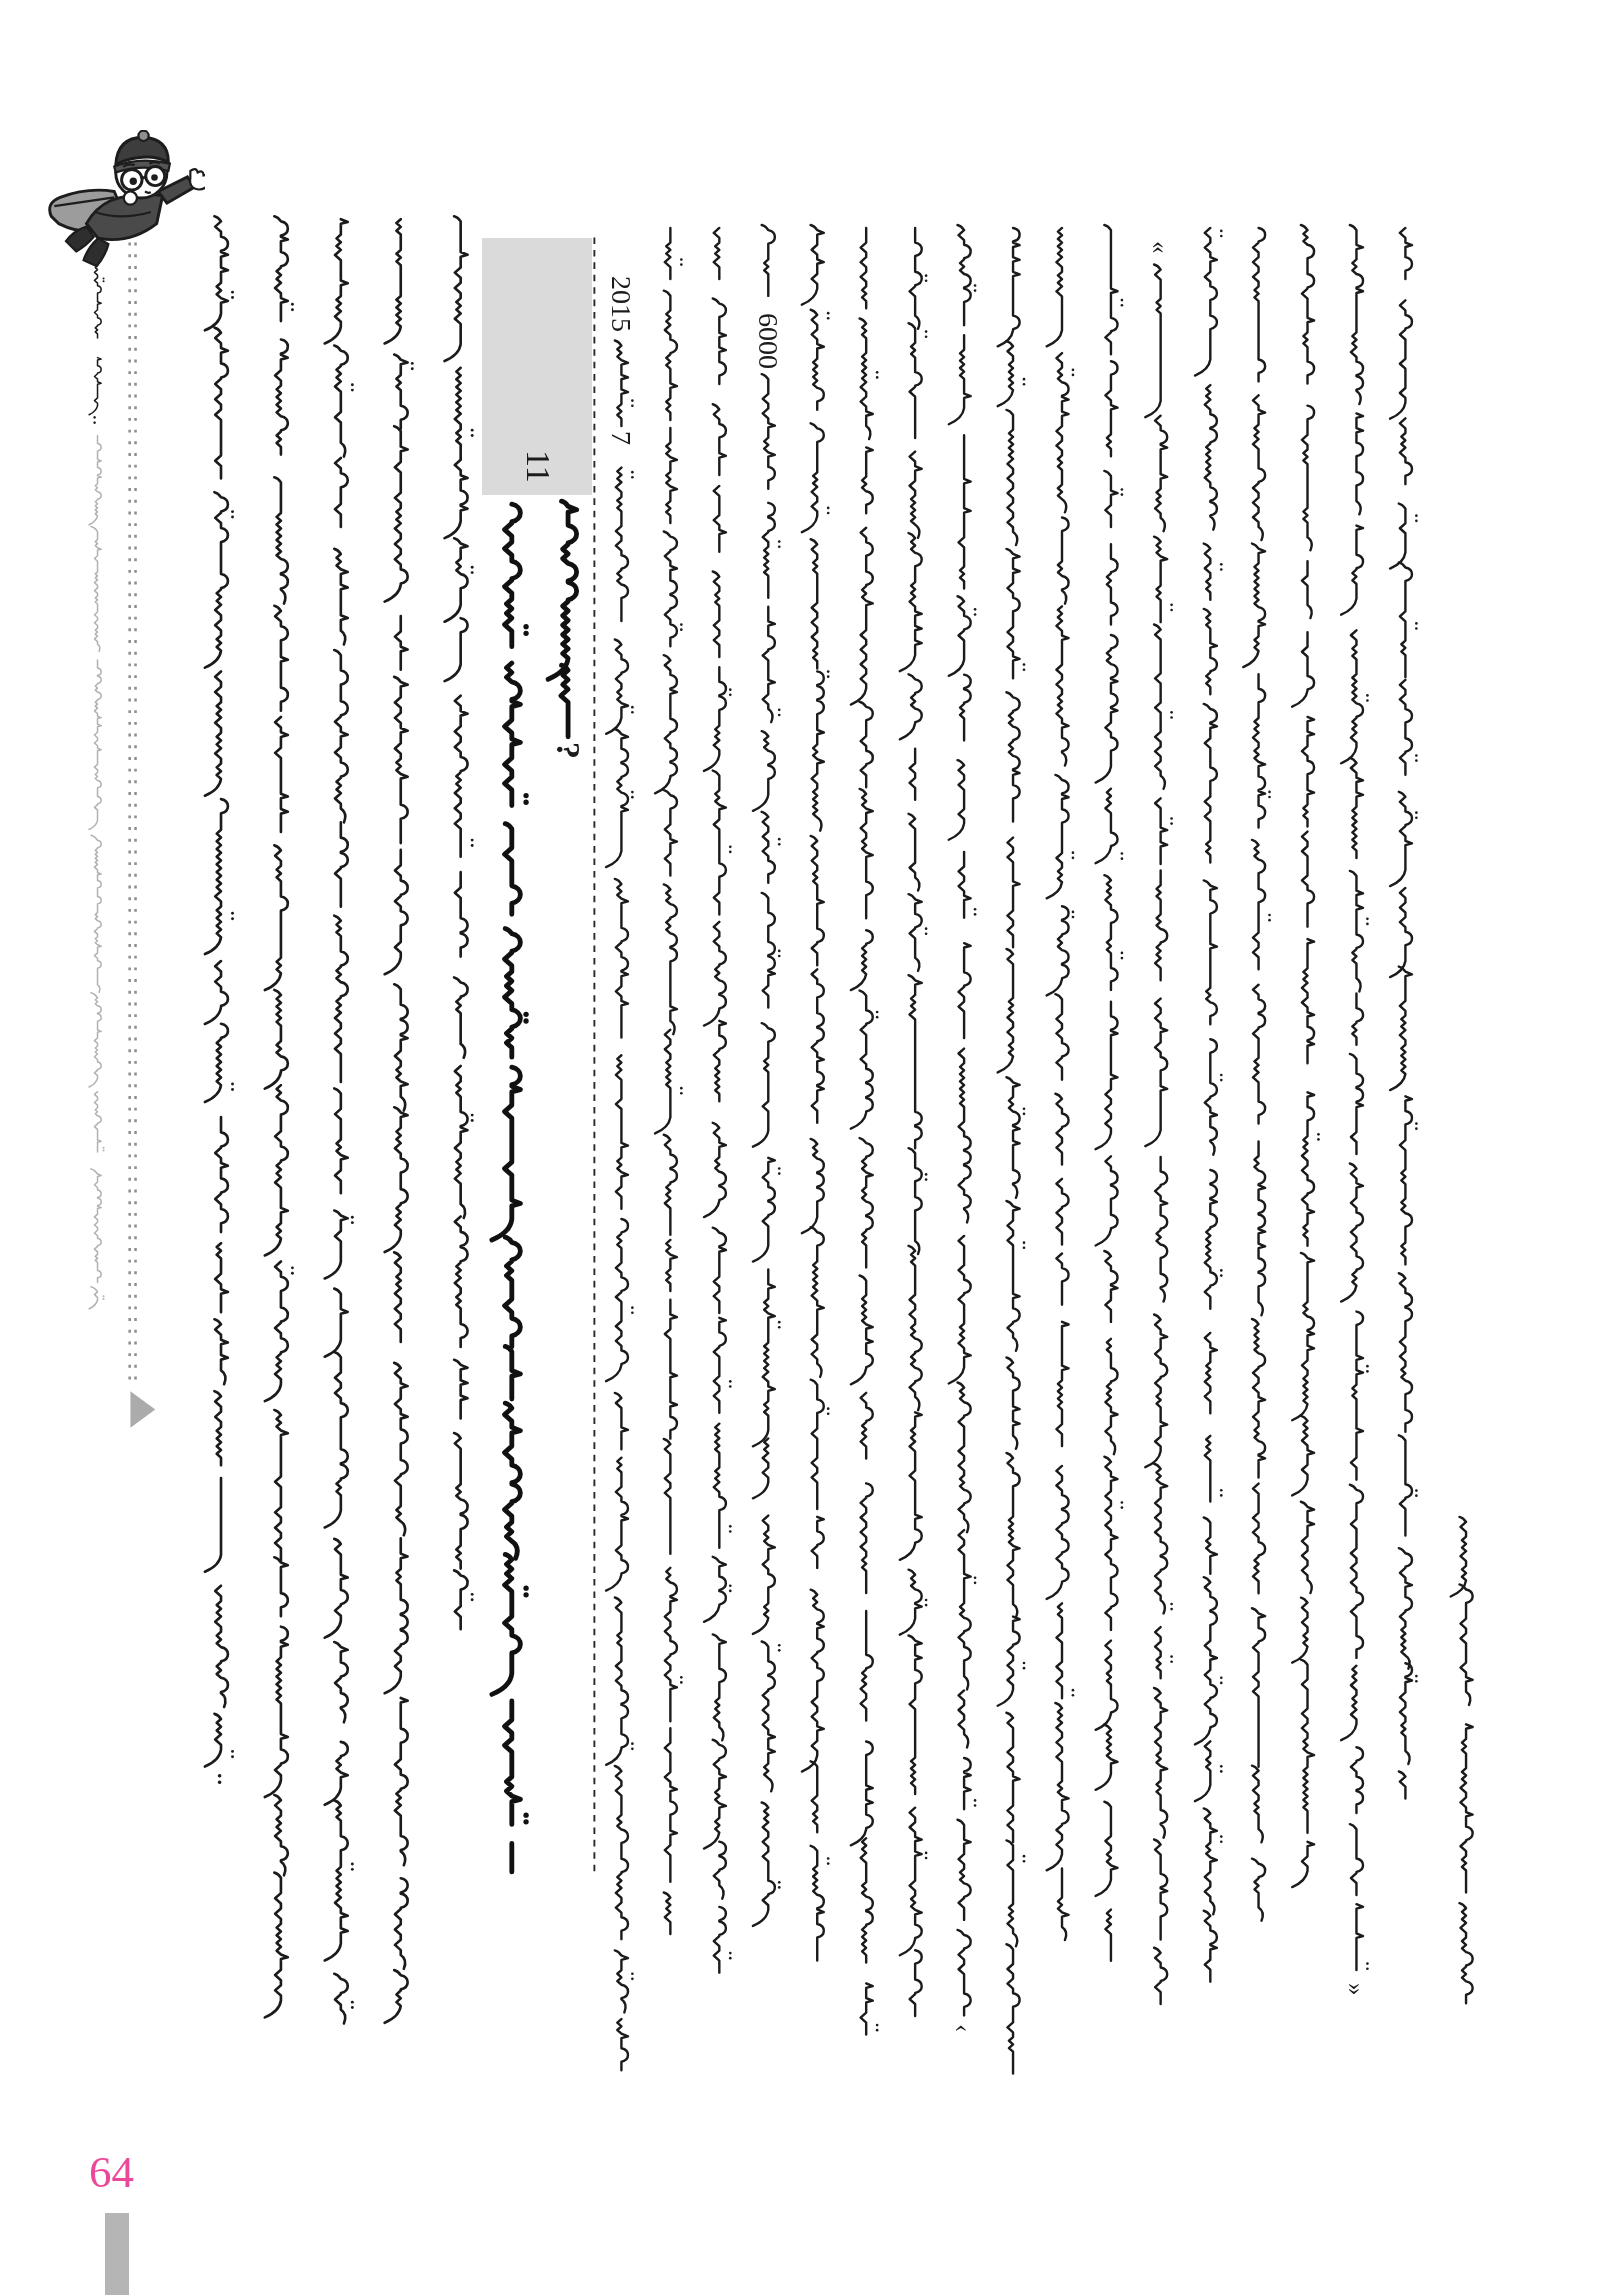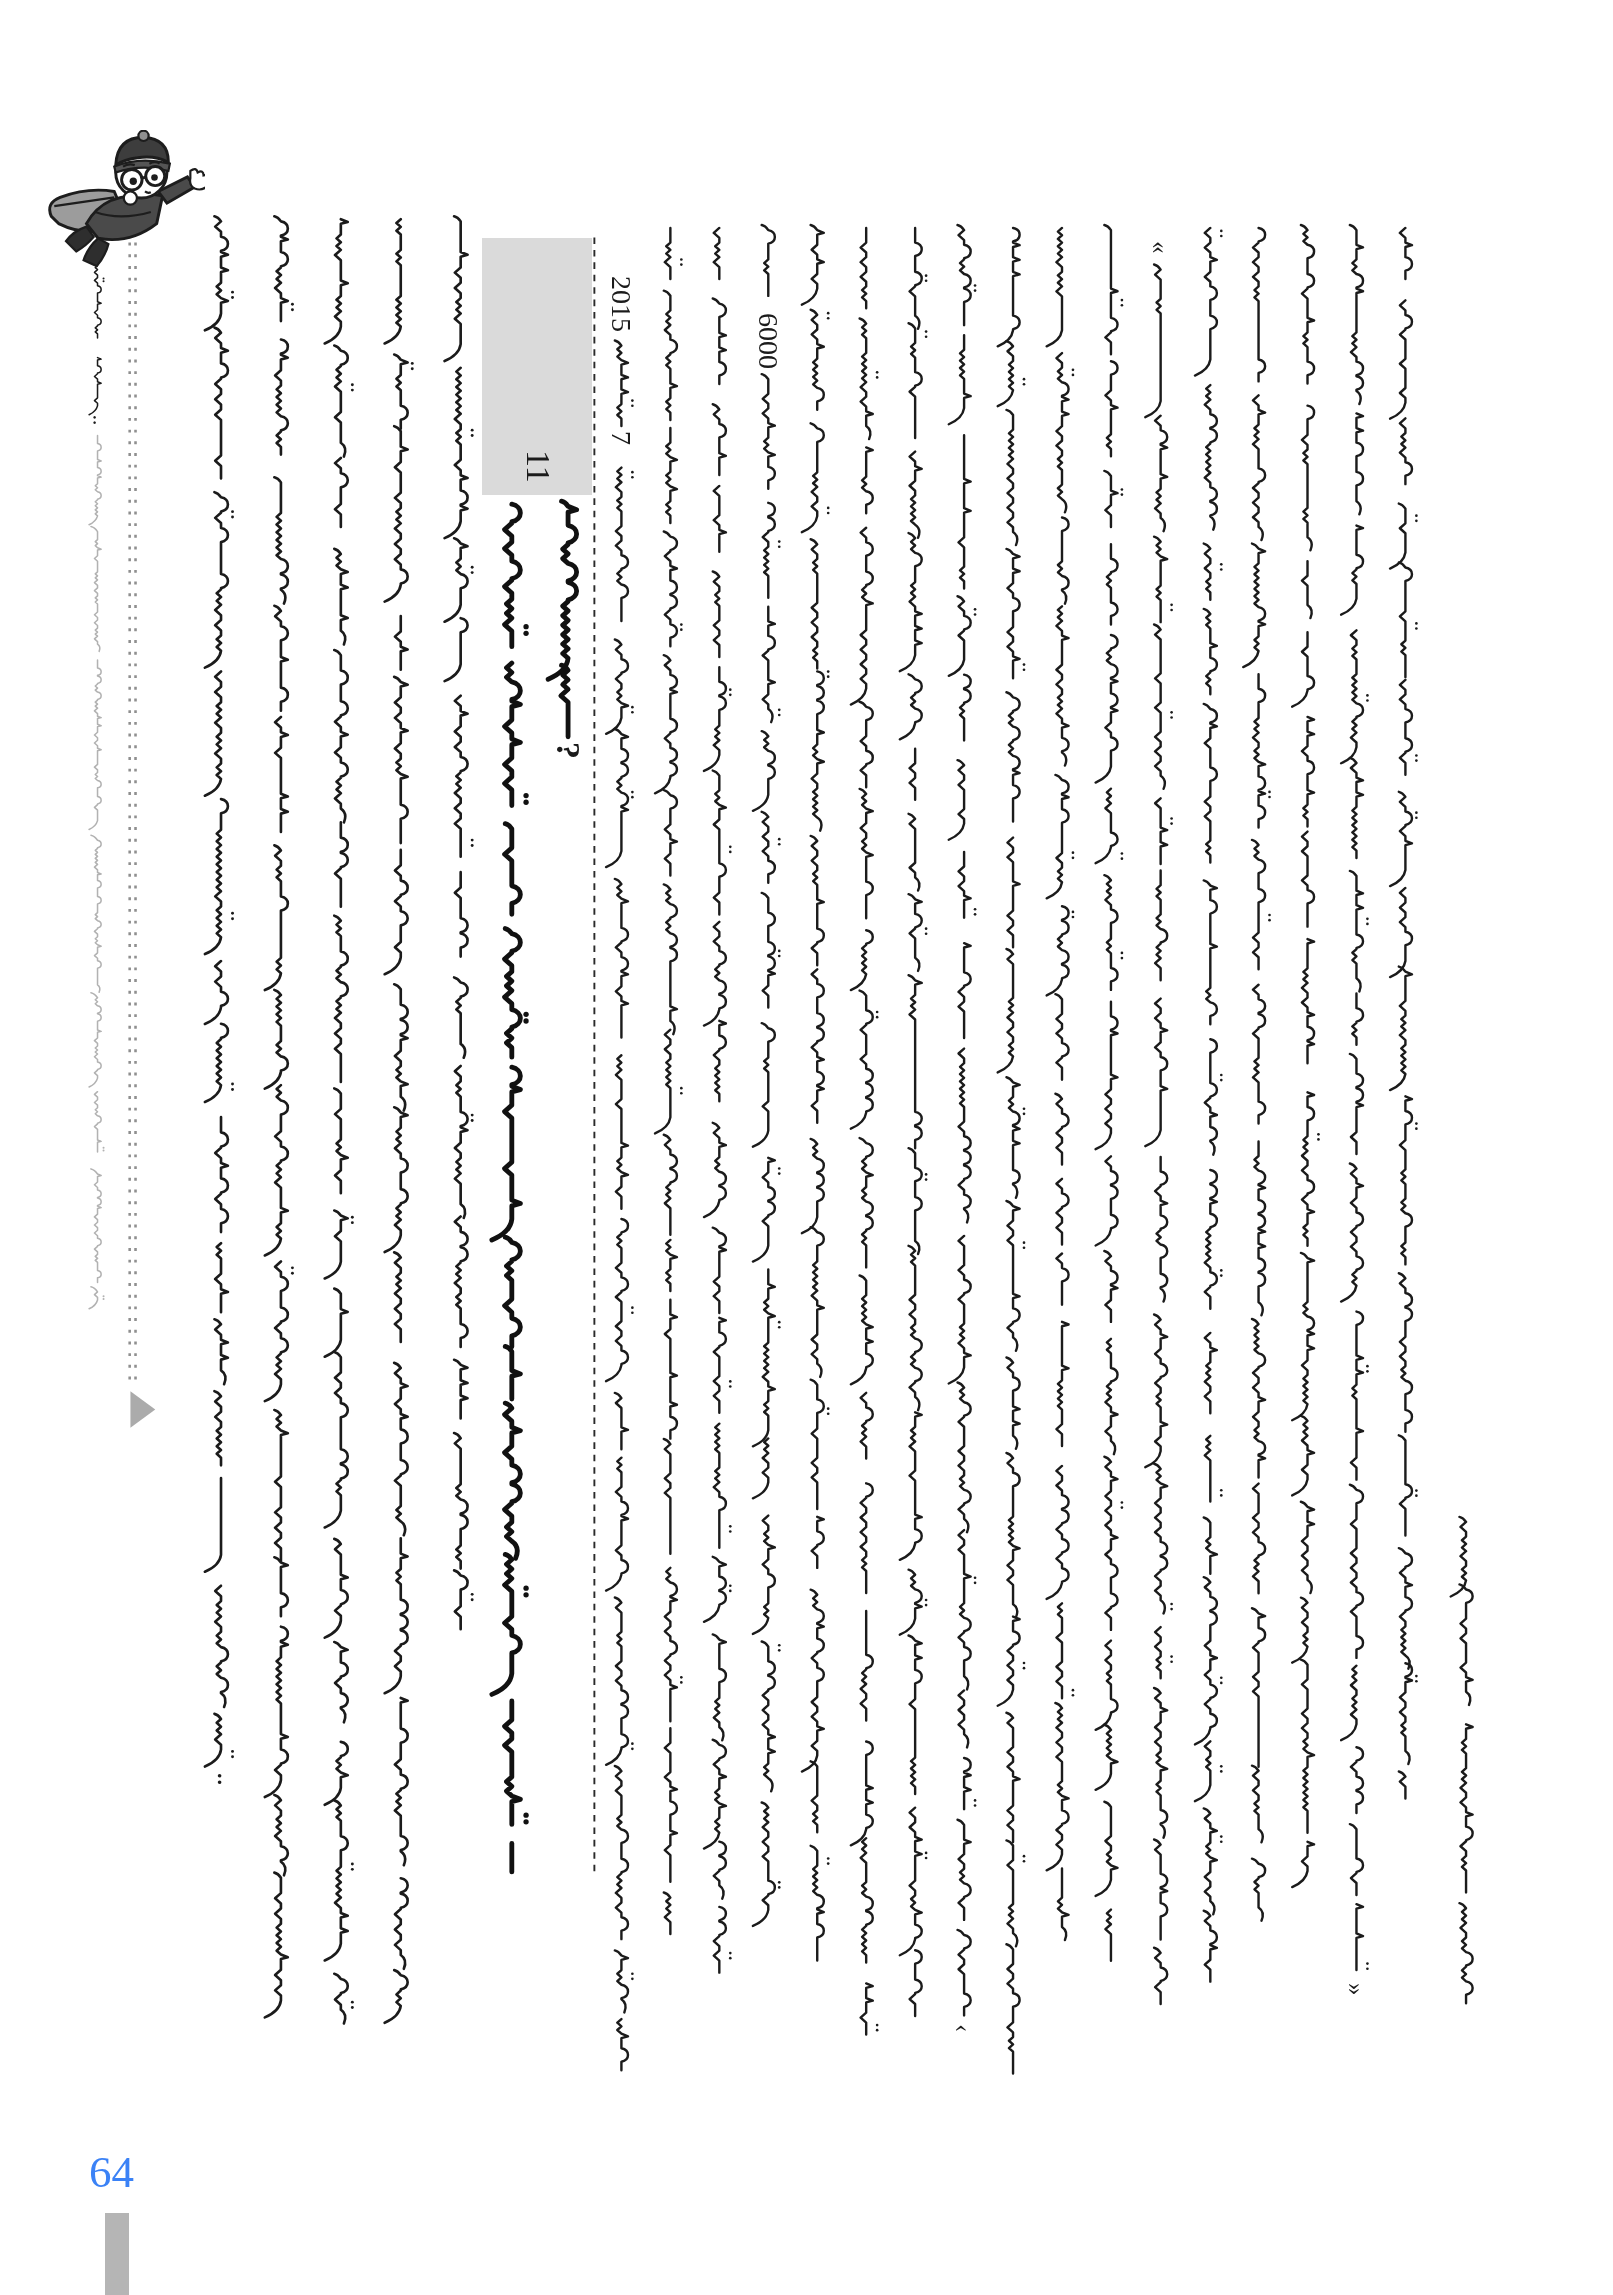--- a/index.html
+++ b/index.html
@@ -21,21 +21,21 @@
     color:#1b1b1b;
     line-height:1;
     white-space:nowrap;
     transform-origin:0 0;
     transform:rotate(90deg);
   }
   .num.upright{transform:none;}
   .pageno{
     position:absolute;
     font-family:"Liberation Serif", serif;
-    color:#3b82f6;
+    color:#ec4899;
     line-height:1;
   }
   .bottombar{
     position:absolute;
     background:#b5b5b5;
   }
   .boxnum{font-weight:400;}
   .qmark{font-weight:700;}
 </style>
 </head>

